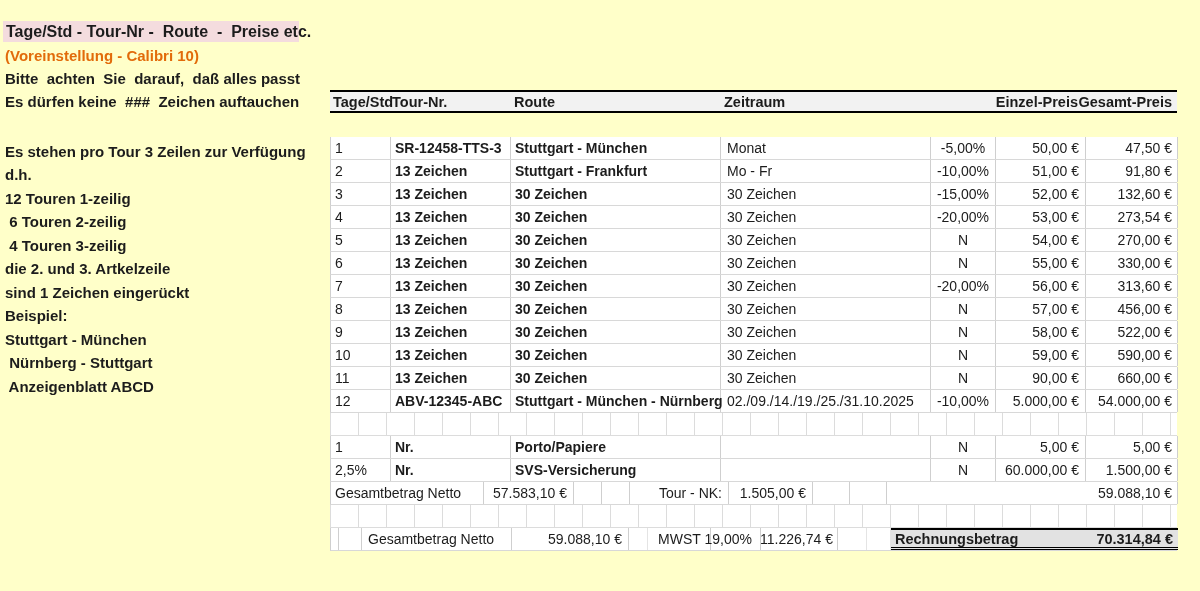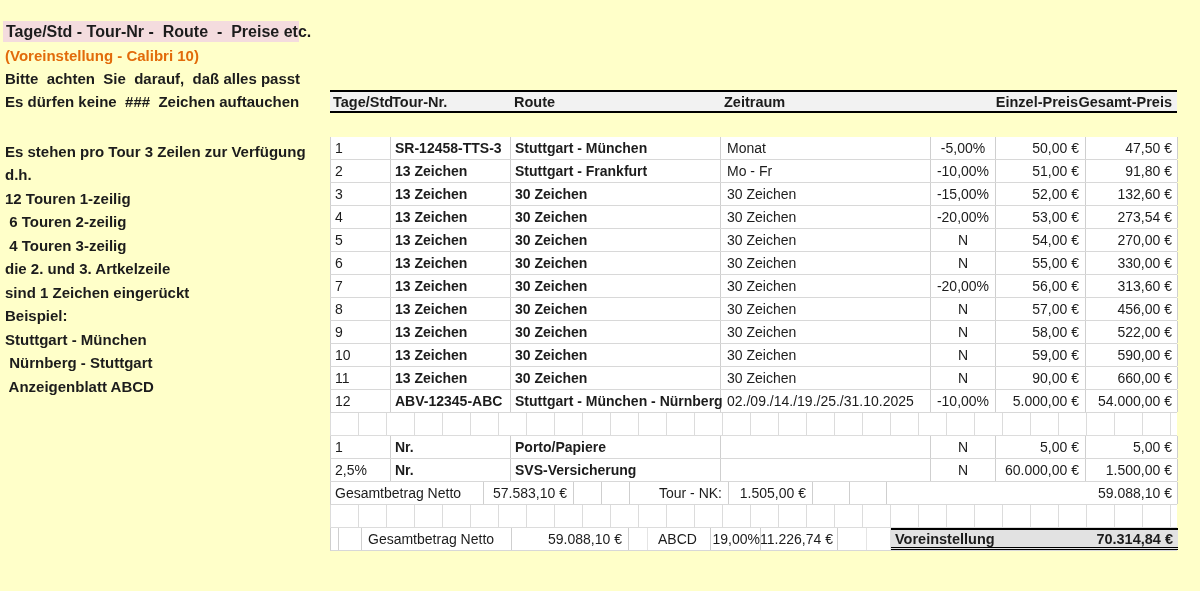--- a/index.html
+++ b/index.html
@@ -66,21 +66,21 @@
   .s7{left:482px;width:37px;}
   .s8{left:519px;width:37px;}
   .s9{left:556px;width:291px;padding-right:5px;}
   
   .f1{left:0;width:8px;}
   .f2{left:8px;width:23px;}
   .f3{left:31px;width:150px;padding-left:6px;}
   .f4{left:181px;width:117px;padding-right:6px;}
   .f5{left:298px;width:19px;border-right:1px solid #e4e4e4;}
   .f6{left:317px;width:63px;padding-left:10px;}
-  .f7{left:380px;width:50px;padding-right:0;}
+  .f7{left:380px;width:50px;padding-right:8px;}
   .f8{left:430px;width:77px;padding-right:4px;}
   .f9{left:507px;width:29px;border-right:1px solid #e4e4e4;}
   .f10{left:536px;width:24px;border-right:1px solid #e4e4e4;}
   .finv{
     left:560px;width:287px;
     background:#E2E2E2;
     border-top:2px solid #000;
     border-bottom:3px double #000;
     border-right:none;
     display:flex; justify-content:space-between; align-items:center;
@@ -132,27 +132,27 @@
     <div class="cell s8"></div>
     <div class="cell s9 num">59.088,10 €</div>
   </div>
 
   <div class="row" style="top:528px;">
     <div class="cell f1"></div>
     <div class="cell f2"></div>
     <div class="cell f3">Gesamtbetrag Netto</div>
     <div class="cell f4 num">59.088,10 €</div>
     <div class="cell f5"></div>
-    <div class="cell f6">ABCD</div>
+    <div class="cell f6">MWST</div>
     <div class="cell f7 num">19,00%</div>
     <div class="cell f8 num">11.226,74 €</div>
     <div class="cell f9"></div>
     <div class="cell f10"></div>
     <div class="cell finv">
-      <span>Voreinstellung</span>
+      <span>Rechnungsbetrag</span>
       <span>70.314,84 €</span>
     </div>
   </div>
 
 <div class="row" style="top: 137px;">
       <div class="cell c1">1</div>
       <div class="cell c2 bold">SR-12458-TTS-3</div>
       <div class="cell c3 bold">Stuttgart - München</div>
       <div class="cell c4">Monat</div>
       <div class="cell c5 ctr">-5,00%</div>

